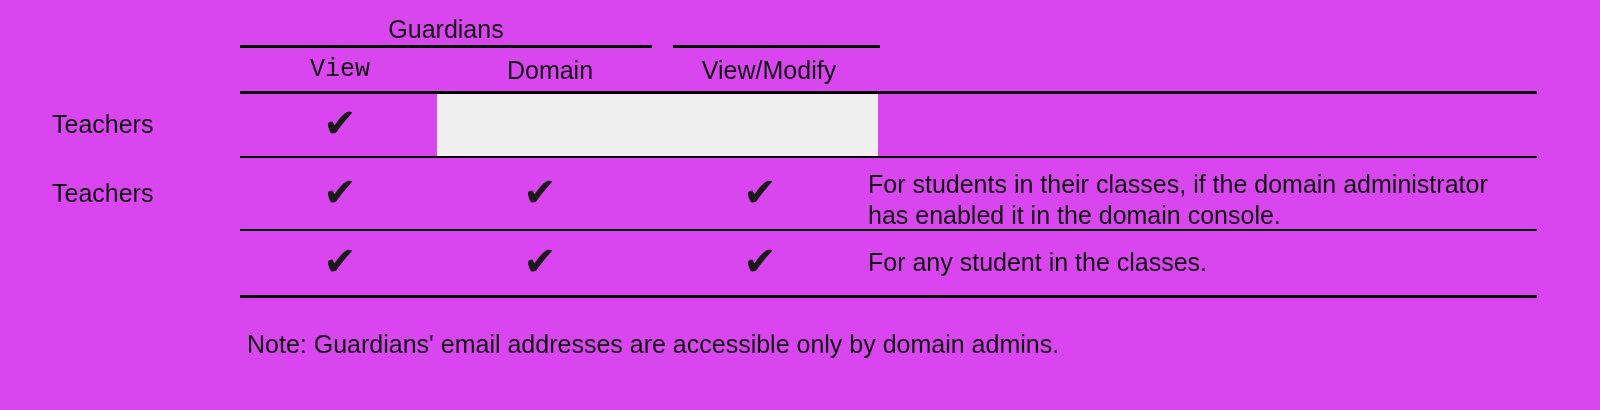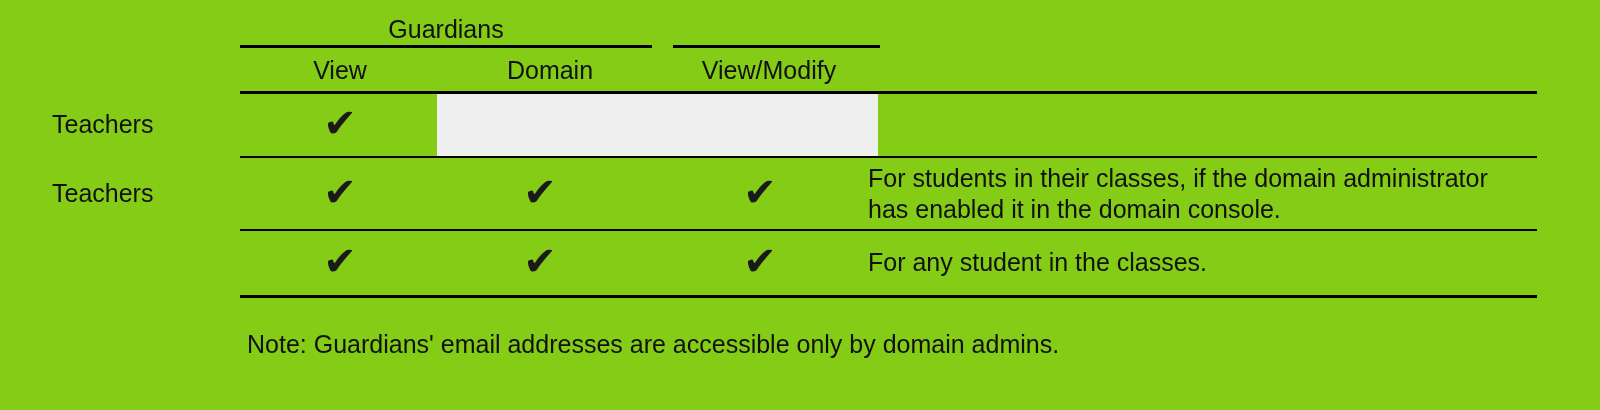--- a/index.html
+++ b/index.html
@@ -12,21 +12,21 @@
     height: 410px;
     font-family: "Liberation Sans", sans-serif;
     color: #111111;
     overflow: hidden;
   }
 
   #page {
     position: relative;
     width: 1600px;
     height: 410px;
-    background: #84cc16;
+    background: #d946ef;
   }
 
   .rule {
     position: absolute;
     background: #000000;
     height: 3px;
   }
   .rule.thin { height: 2px; }
 
   
@@ -93,21 +93,21 @@
 </head>
 <body>
 
 <div id="page">
 
   <div class="grp-label" style="left:240px; top:14px; width:412px;">Guardians</div>
   <div class="rule" style="left:240px; top:45px; width:412px;"></div>
 
   <div class="rule" style="left:673px; top:45px; width:207px;"></div>
 
-  <div class="sub-label" style="left:240px; top:55px; width:200px;">View</div>
+  <div class="sub-label" style="left:240px; top:55px; width:200px;font-family:Liberation Mono, monospace;">View</div>
   <div class="sub-label" style="left:440px; top:55px; width:220px;">Domain</div>
   <div class="sub-label" style="left:660px; top:55px; width:218px;">View/Modify</div>
 
   <div class="rule" style="left:240px; top:91px; width:1297px;"></div>
   <div class="rule thin" style="left:240px; top:156px; width:1297px;"></div>
   <div class="rule thin" style="left:240px; top:229px; width:1297px;"></div>
   <div class="rule" style="left:240px; top:295px; width:1297px;"></div>
 
   <div class="shade" style="left:437px; top:94px; width:441px; height:62px;"></div>
 
@@ -115,21 +115,21 @@
 
   <div class="check" style="left:310px; top:103px;">✔</div>
 
 
   <div class="row-label" style="left:52px; top:178px;">Teachers</div>
 
   <div class="check" style="left:310px; top:172px;">✔</div>
   <div class="check" style="left:510px; top:172px;">✔</div>
   <div class="check" style="left:730px; top:172px;">✔</div>
 
-  <div class="desc" style="left:868px; top:163px;">For students in their classes, if the domain administrator has enabled it in the domain console.</div>
+  <div class="desc" style="left:868px; top:169px;">For students in their classes, if the domain administrator has enabled it in the domain console.</div>
 
 
   <div class="check" style="left:310px; top:241px;">✔</div>
   <div class="check" style="left:510px; top:241px;">✔</div>
   <div class="check" style="left:730px; top:241px;">✔</div>
 
   <div class="desc" style="left:868px; top:247px;">For any student in the classes.</div>
 
   <div class="note" style="left:247px; top:329px;">Note: Guardians' email addresses are accessible only by domain admins.</div>
 

